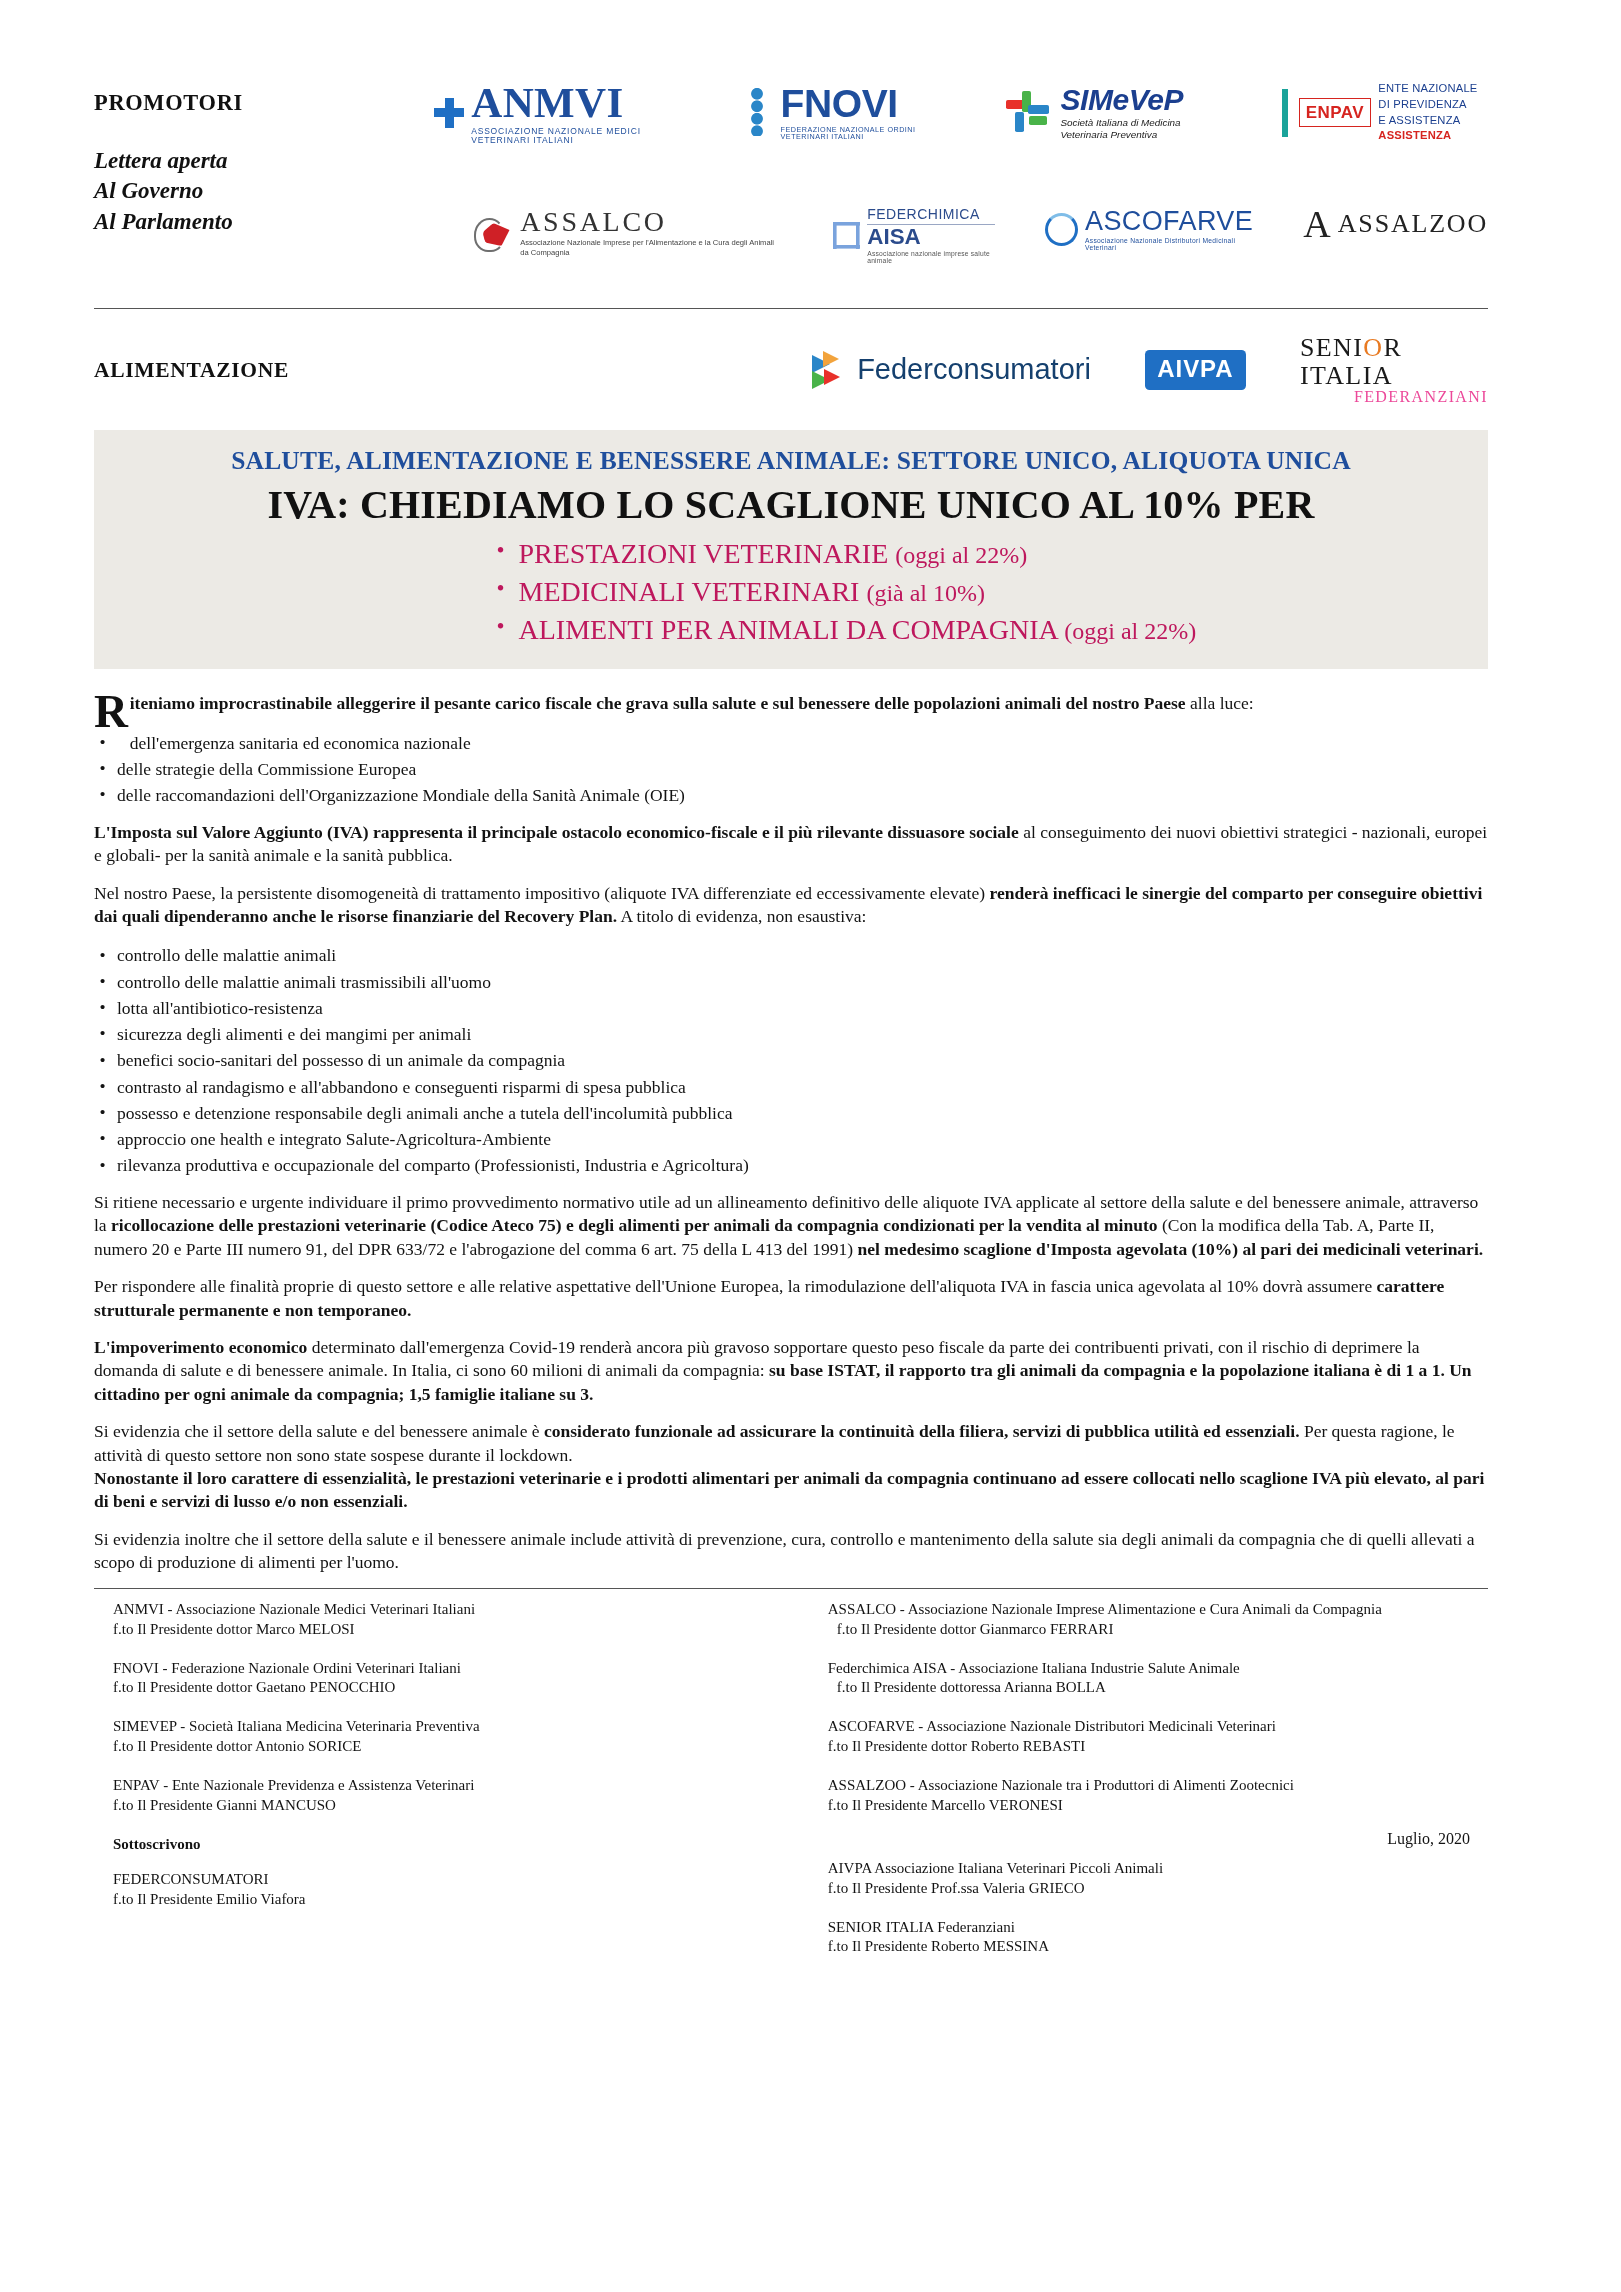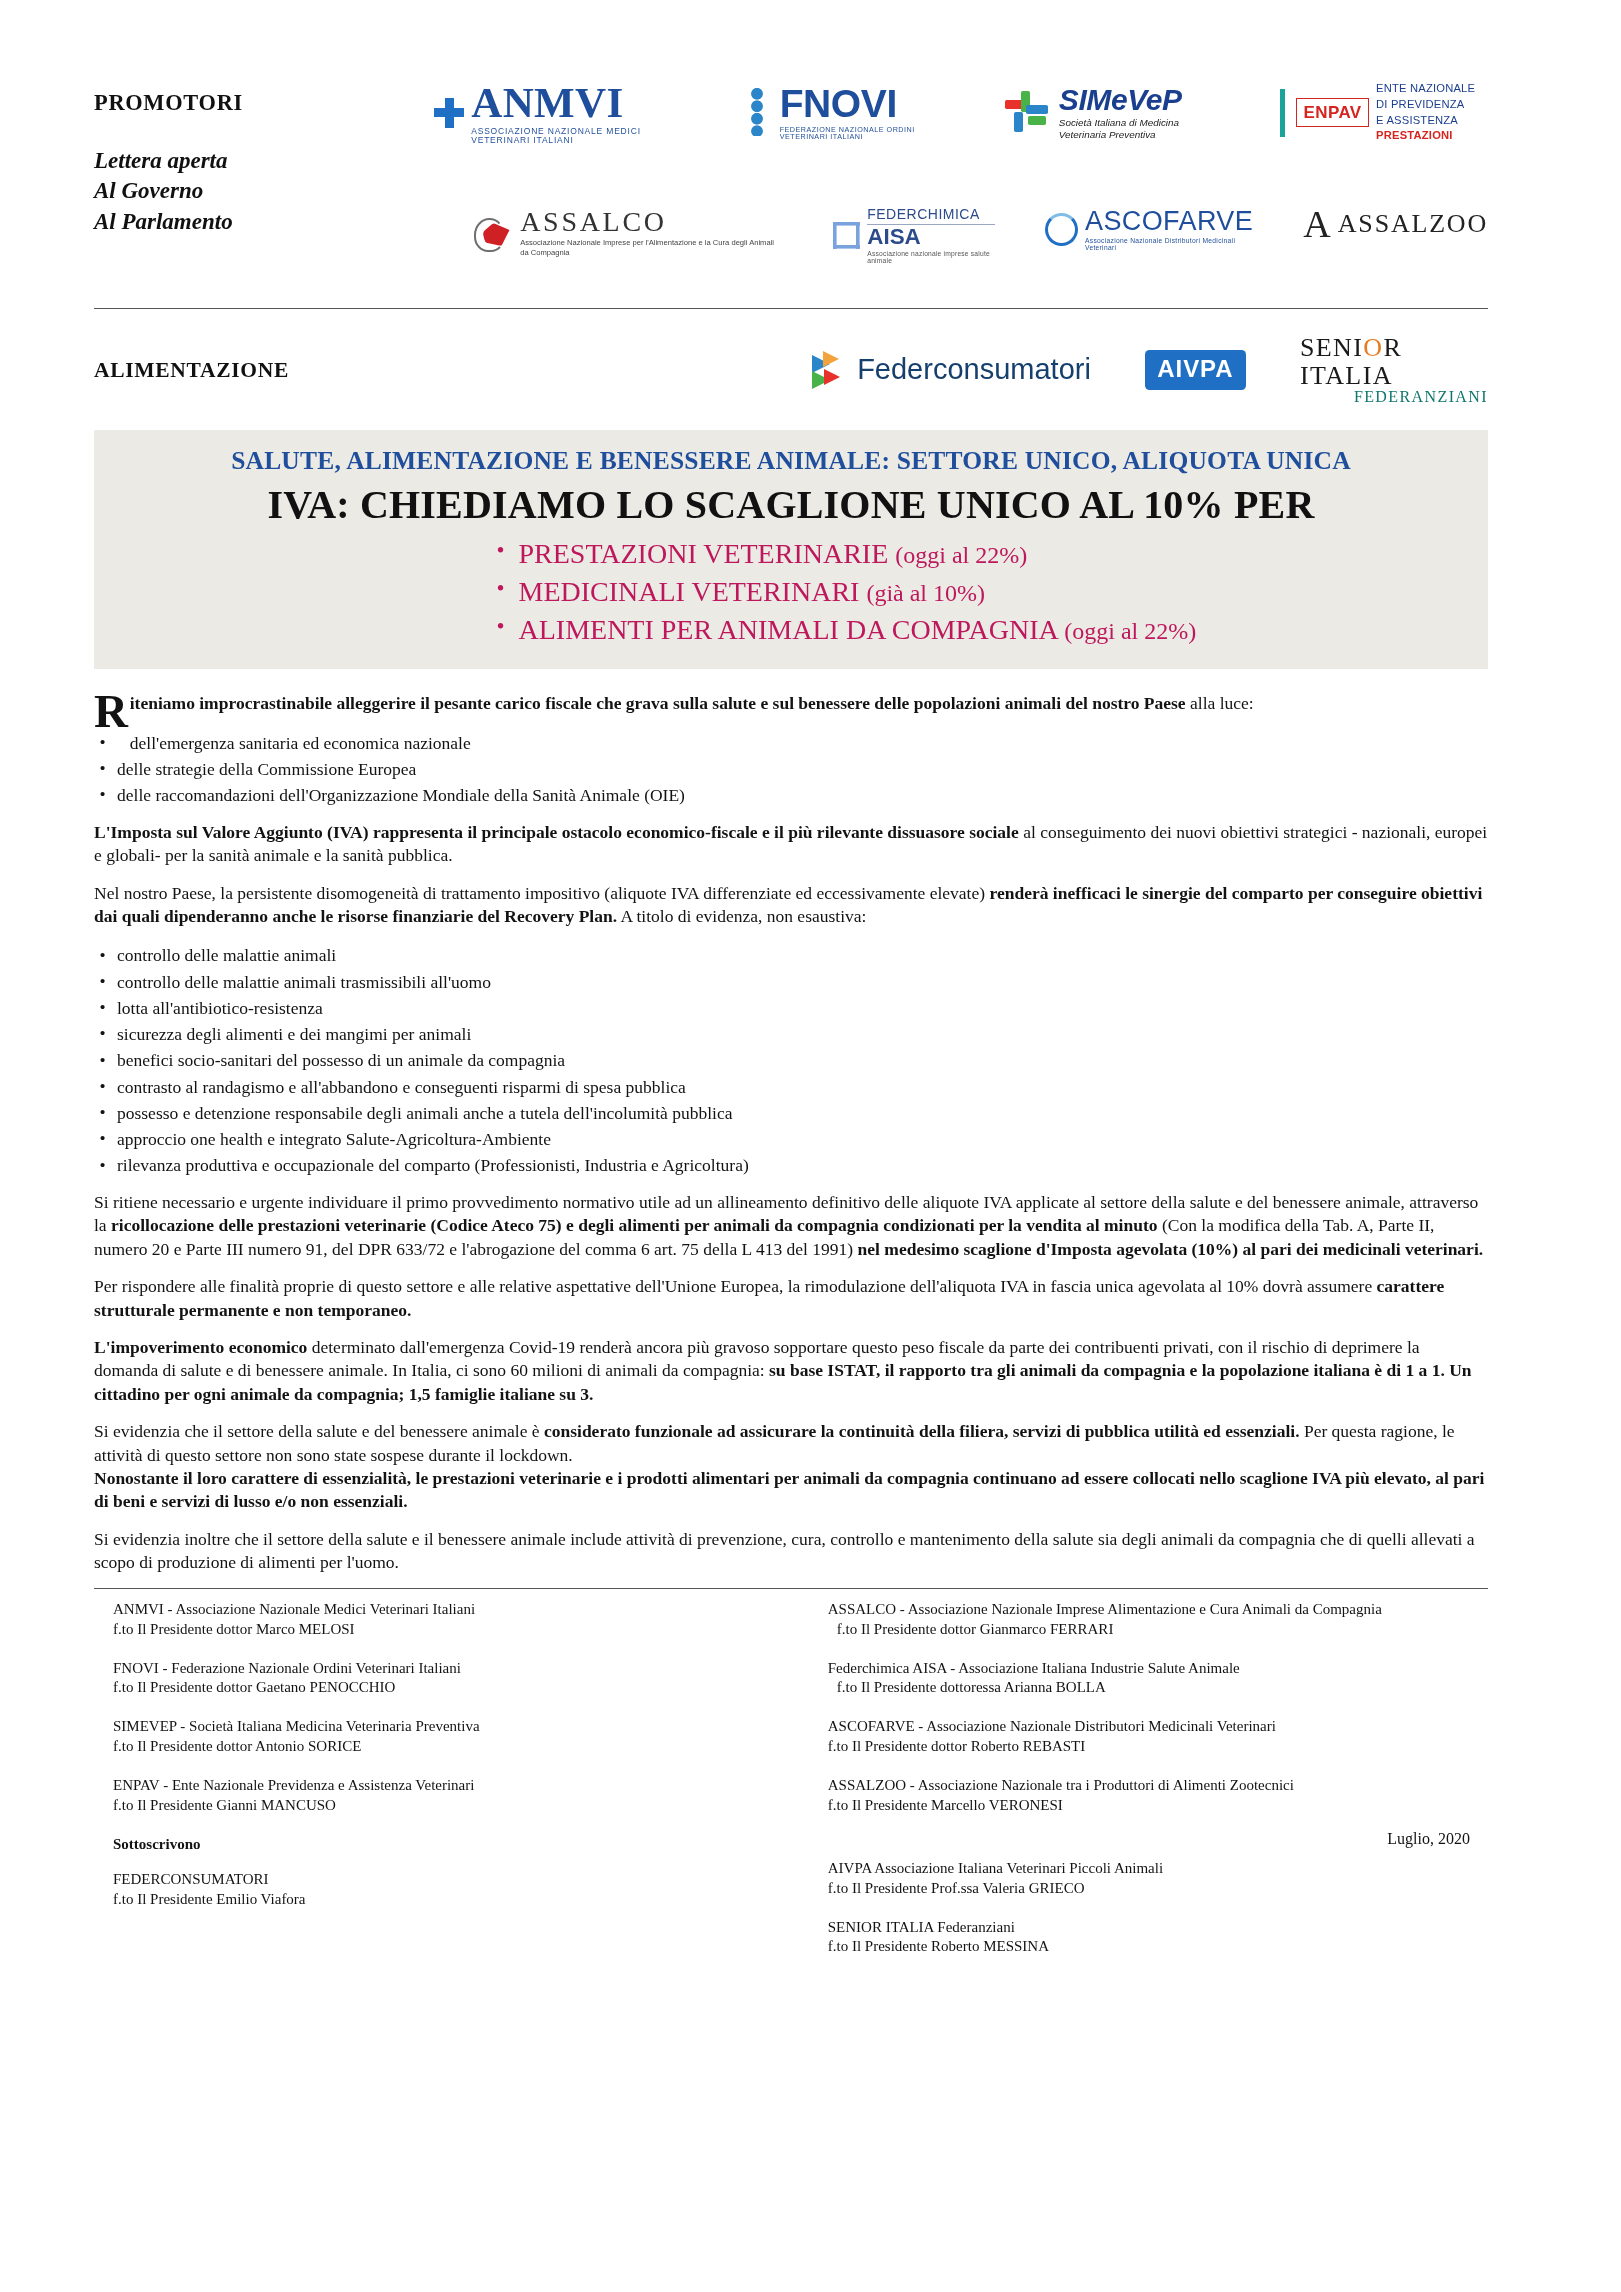--- a/index.html
+++ b/index.html
@@ -303,21 +303,21 @@
 
   .senior-main {
     font-family: "Liberation Serif", serif;
     font-size: 26px;
     color: #1a1a1a;
     letter-spacing: 1.4px;
   }
   .senior-sub {
     font-family: "Liberation Serif", serif;
     font-size: 16px;
-    color: #0f766e;
+    color: #ec4899;
     letter-spacing: 1.4px;
     text-align: right;
   }
   .senior-o { color: #e87a22; }
 
   
   .headline-box {
     background: #eceae5;
     padding: 16px 21.5px 19.7px 21.5px;
     margin-top: 12.5px;
@@ -472,21 +472,21 @@
         <span class="logo-txt">
           <span class="simevep-main">SIMeVeP</span>
           <span class="simevep-sub" style="display:block">Società Italiana di Medicina Veterinaria Preventiva</span>
         </span>
       </div>
 
       <div class="logo">
         <span class="enpav-bar"></span>
         <span class="enpav-box">ENPAV</span>
         <span class="enpav-txt">
-          ENTE NAZIONALE<br>DI PREVIDENZA<br>E ASSISTENZA <span class="vet">PRESTAZIONI</span>
+          ENTE NAZIONALE<br>DI PREVIDENZA<br>E ASSISTENZA <span class="vet">ASSISTENZA</span>
         </span>
       </div>
 
     </div>
 
     <div class="logo-row-2">
 
       <div class="logo">
         <span class="assalco-mark">
             <i class="c1"></i>

